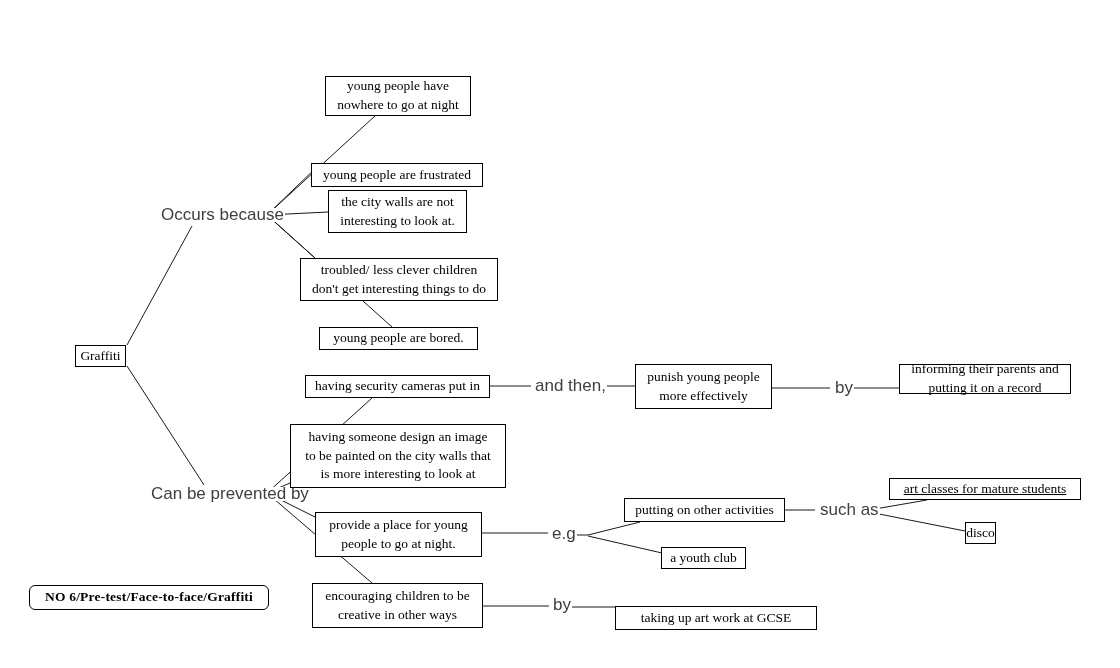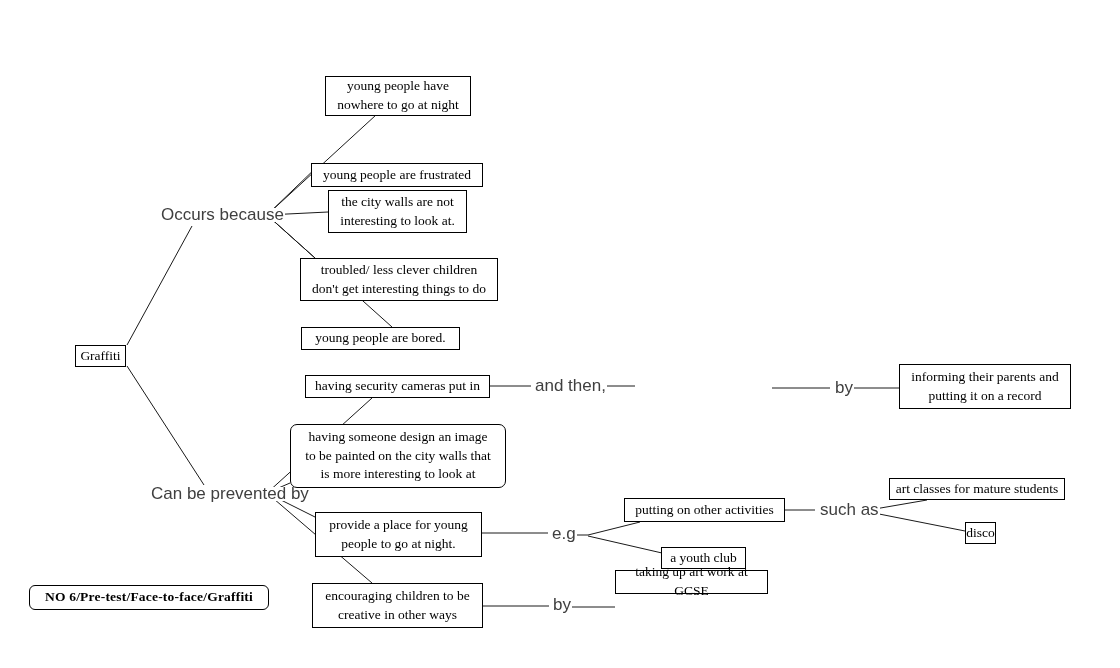--- a/index.html
+++ b/index.html
@@ -84,43 +84,45 @@
 
   <div class="link-label" style="left:160px; top:208px;">Occurs because</div>
 
   <div class="node" style="left:325px; top:76px; width:146px; height:40px;">young people have
 nowhere to go at night</div>
   <div class="node" style="left:311px; top:142px; width:172px; height:24px;margin-top:21px;">young people are frustrated</div>
   <div class="node" style="left:328px; top:190px; width:139px; height:43px;">the city walls are not
 interesting to look at.</div>
   <div class="node" style="left:300px; top:258px; width:198px; height:43px;">troubled/ less clever children
 don't get interesting things to do</div>
-  <div class="node" style="left:301px; top:327px; width:159px; height:23px;">young people are bored.</div>
+  <div class="node" style="left:319px; top:327px; width:159px; height:23px;">young people are bored.</div>
 
   <div class="link-label" style="left:150px; top:487px;">Can be prevented by</div>
 
   <div class="node" style="left:305px; top:375px; width:185px; height:23px;">having security cameras put in</div>
   <div class="link-label" style="left:534px; top:379px;">and then,</div>
+  <div class="node" style="left:635px; top:364px; width:137px; height:45px;">punish young people
+more effectively</div>
   <div class="link-label" style="left:834px; top:381px;">by</div>
-  <div class="node" style="left:899px; top:364px; width:172px; height:45px;">informing their parents and
+  <div class="node" style="left:899px; top:364px; width:172px; height:30px;">informing their parents and
 putting it on a record</div>
 
-  <div class="node" style="left:290px; top:424px; width:216px; height:64px;border-radius:7px;">having someone design an image
+  <div class="node" style="left:290px; top:424px; width:216px; height:64px;">having someone design an image
 to be painted on the city walls that
 is more interesting to look at</div>
 
   <div class="node" style="left:315px; top:512px; width:167px; height:45px;text-align:center;">provide a place for young
 people to go at night.</div>
   <div class="link-label" style="left:551px; top:527px;">e.g</div>
   <div class="node" style="left:624px; top:498px; width:161px; height:24px;">putting on other activities</div>
   <div class="link-label" style="left:819px; top:503px;">such as</div>
-  <div class="node" style="left:889px; top:478px; width:176px; height:22px;">art classes for mature students</div>
+  <div class="node" style="left:889px; top:478px; width:192px; height:22px;text-decoration:underline;">art classes for mature students</div>
   <div class="node" style="left:965px; top:522px; width:31px; height:22px;">disco</div>
   <div class="node" style="left:661px; top:547px; width:85px; height:22px;">a youth club</div>
 
   <div class="node" style="left:312px; top:583px; width:171px; height:45px;">encouraging children to be
 creative in other ways</div>
   <div class="link-label" style="left:552px; top:598px;">by</div>
-  <div class="node" style="left:615px; top:570px; width:153px; height:24px;text-align:center;">taking up art work at GCSE</div>
+  <div class="node" style="left:615px; top:606px; width:202px; height:24px;text-align:center;">taking up art work at GCSE</div>
 
   <div class="node footer-node" style="left:29px; top:585px; width:240px; height:25px;border-radius:6px;">NO 6/Pre-test/Face-to-face/Graffiti</div>
 
 </div>
 
 </body></html>

